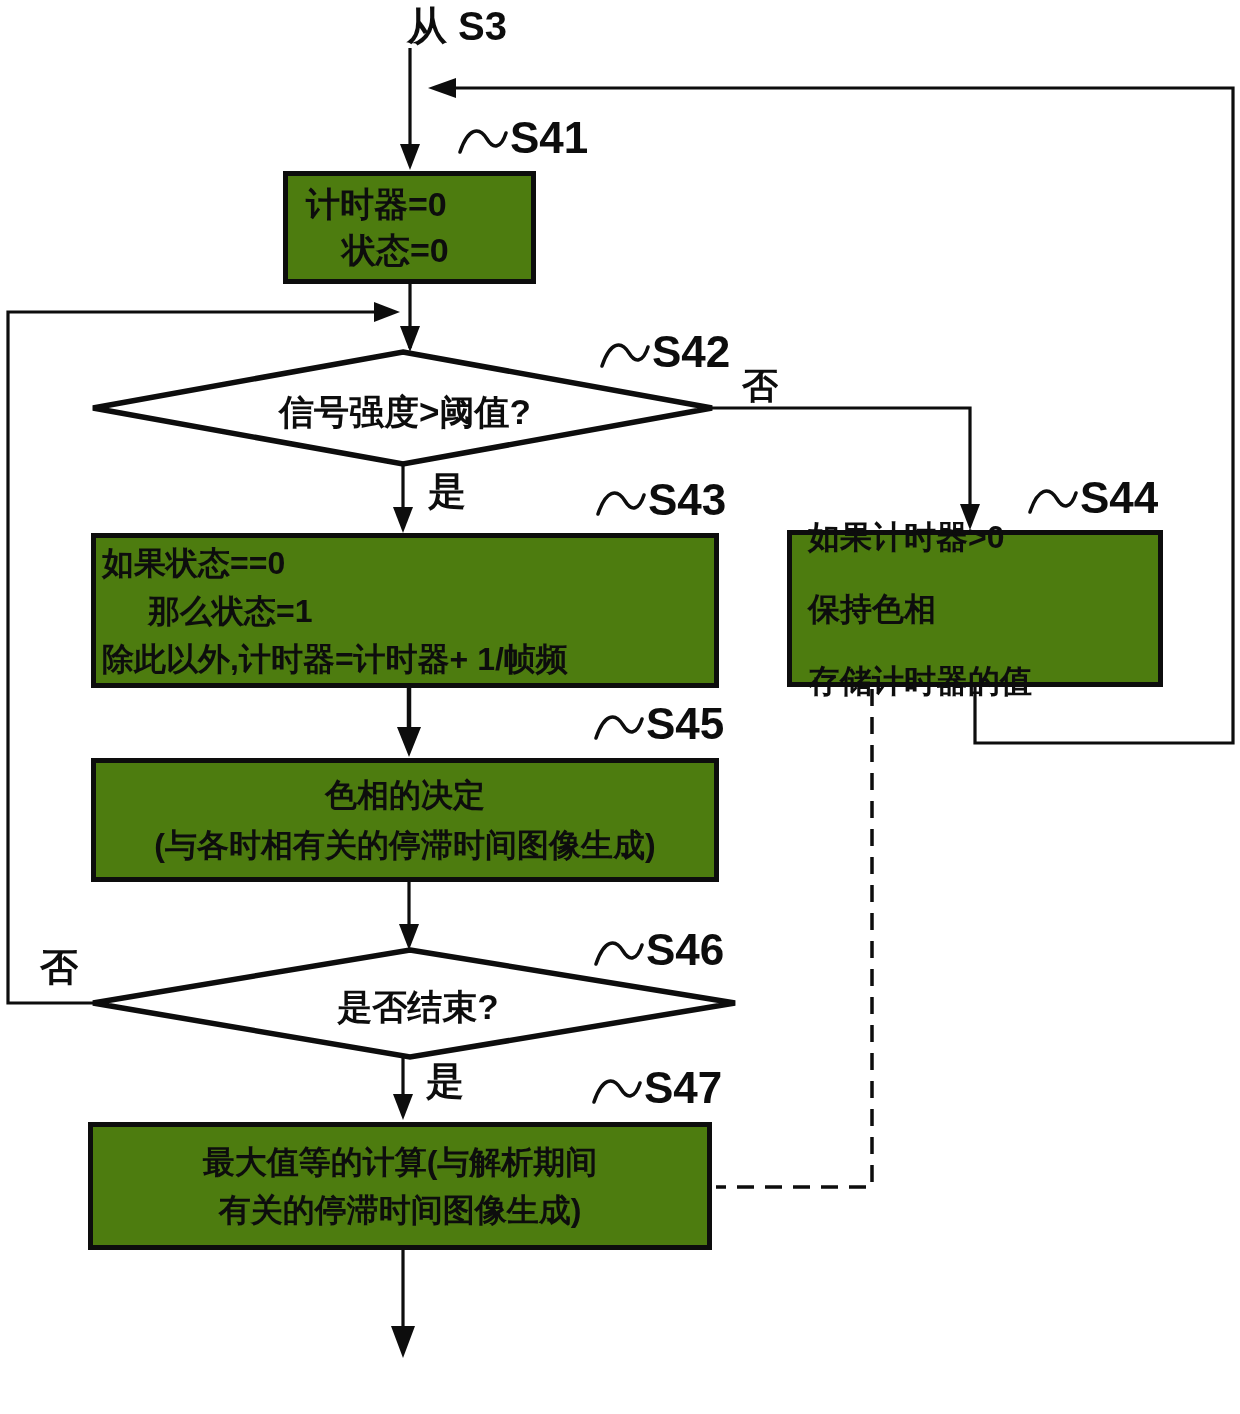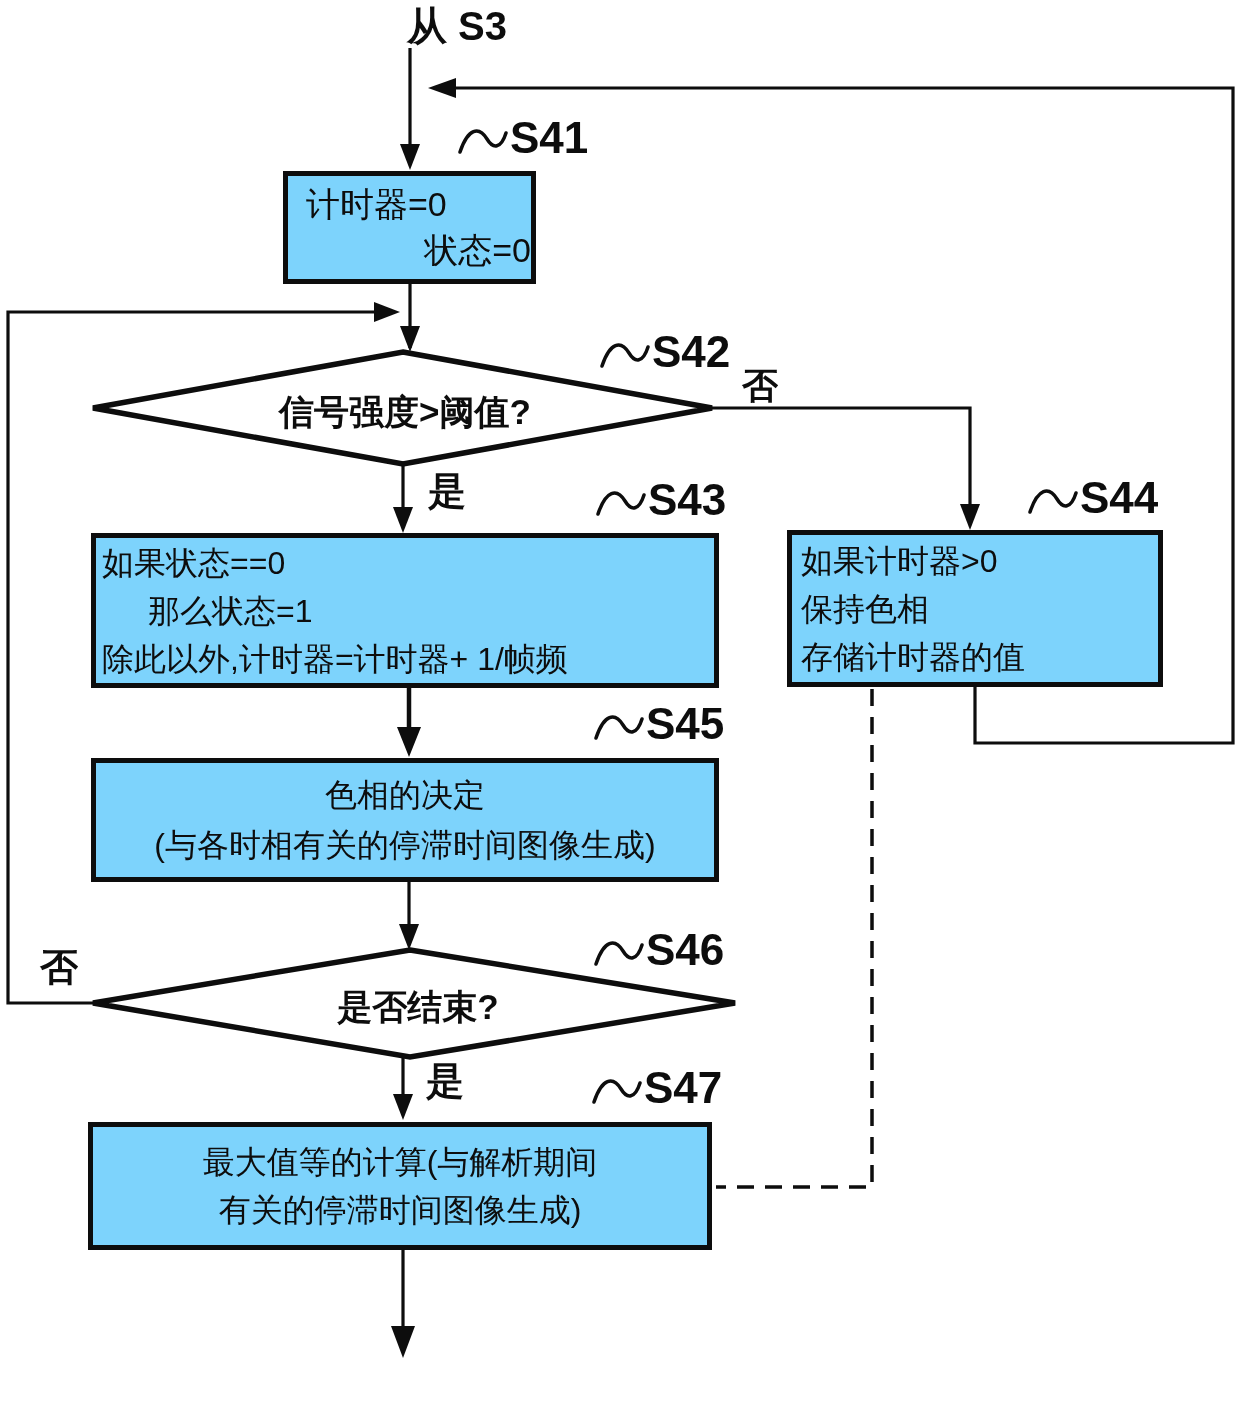--- a/index.html
+++ b/index.html
@@ -8,23 +8,23 @@
     width:1240px;height:1414px;
     background:#ffffff;
     font-family:"Liberation Sans","DejaVu Sans",sans-serif;
     color:#0d0d0d;
     overflow:hidden;
   }
   #wires{position:absolute;left:0;top:0;width:1240px;height:1414px;}
   .node{
     position:absolute;
     border:5px solid #0d0d0d;
-    background:#7dd3fc;
+    background:#4d7c0f;
     box-sizing:border-box;
-    font-weight:normal;
+    font-weight:bold;
     color:#0d0d0d;
   }
   .node .ln{white-space:nowrap;}
   .lines-left{display:flex;flex-direction:column;justify-content:center;height:100%;}
   .lines-center{display:flex;flex-direction:column;justify-content:center;align-items:center;height:100%;text-align:center;}
   .diamond-text{
     position:absolute;
     text-align:center;
     font-weight:bold;
     font-size:35px;
@@ -106,36 +106,36 @@
     <polygon points="403,352 712,408 403,464 93,408" fill="#ffffff" stroke="#0d0d0d" stroke-width="5.5"></polygon>
     <polygon points="410,950 735,1003 410,1057 93,1003" fill="#ffffff" stroke="#0d0d0d" stroke-width="5.5"></polygon>
   </svg>
 
   <div class="flow-label" style="left:332px;top:6px;width:250px;">从 S3</div>
   <div class="flow-label" style="left:288px;top:1418px;width:235px;margin-top:44px;">进入 S5</div>
 
   <div class="node" style="left:283px;top:171px;width:253px;height:113px;font-size:34px;">
     <div class="lines-left" style="padding-left:18px;">
       <div class="ln">计时器=0</div>
-      <div class="ln" style="padding-left:36px;text-align:right;">状态=0</div>
+      <div class="ln" style="padding-left:36px;">状态=0</div>
     </div>
   </div>
 
   <div class="diamond-text" style="left:150px;top:389px;width:510px;">信号强度&gt;阈值?</div>
 
   <div class="node" style="left:91px;top:533px;width:628px;height:155px;font-size:32px;">
     <div class="lines-left" style="padding-left:6px;line-height:48px;">
       <div class="ln">如果状态==0</div>
       <div class="ln" style="padding-left:46px;">那么状态=1</div>
       <div class="ln">除此以外,计时器=计时器+ 1/帧频</div>
     </div>
   </div>
 
   <div class="node" style="left:787px;top:530px;width:376px;height:157px;font-size:32px;">
-    <div class="lines-left" style="padding-left:9px;line-height:48px;">
+    <div class="lines-left" style="padding-left:16px;line-height:48px;gap:24px;">
       <div class="ln">如果计时器&gt;0</div>
       <div class="ln">保持色相</div>
       <div class="ln">存储计时器的值</div>
     </div>
   </div>
 
   <div class="node" style="left:91px;top:758px;width:628px;height:124px;font-size:32px;">
     <div class="lines-center" style="line-height:50px;">
       <div class="ln">色相的决定</div>
       <div class="ln">(与各时相有关的停滞时间图像生成)</div>

